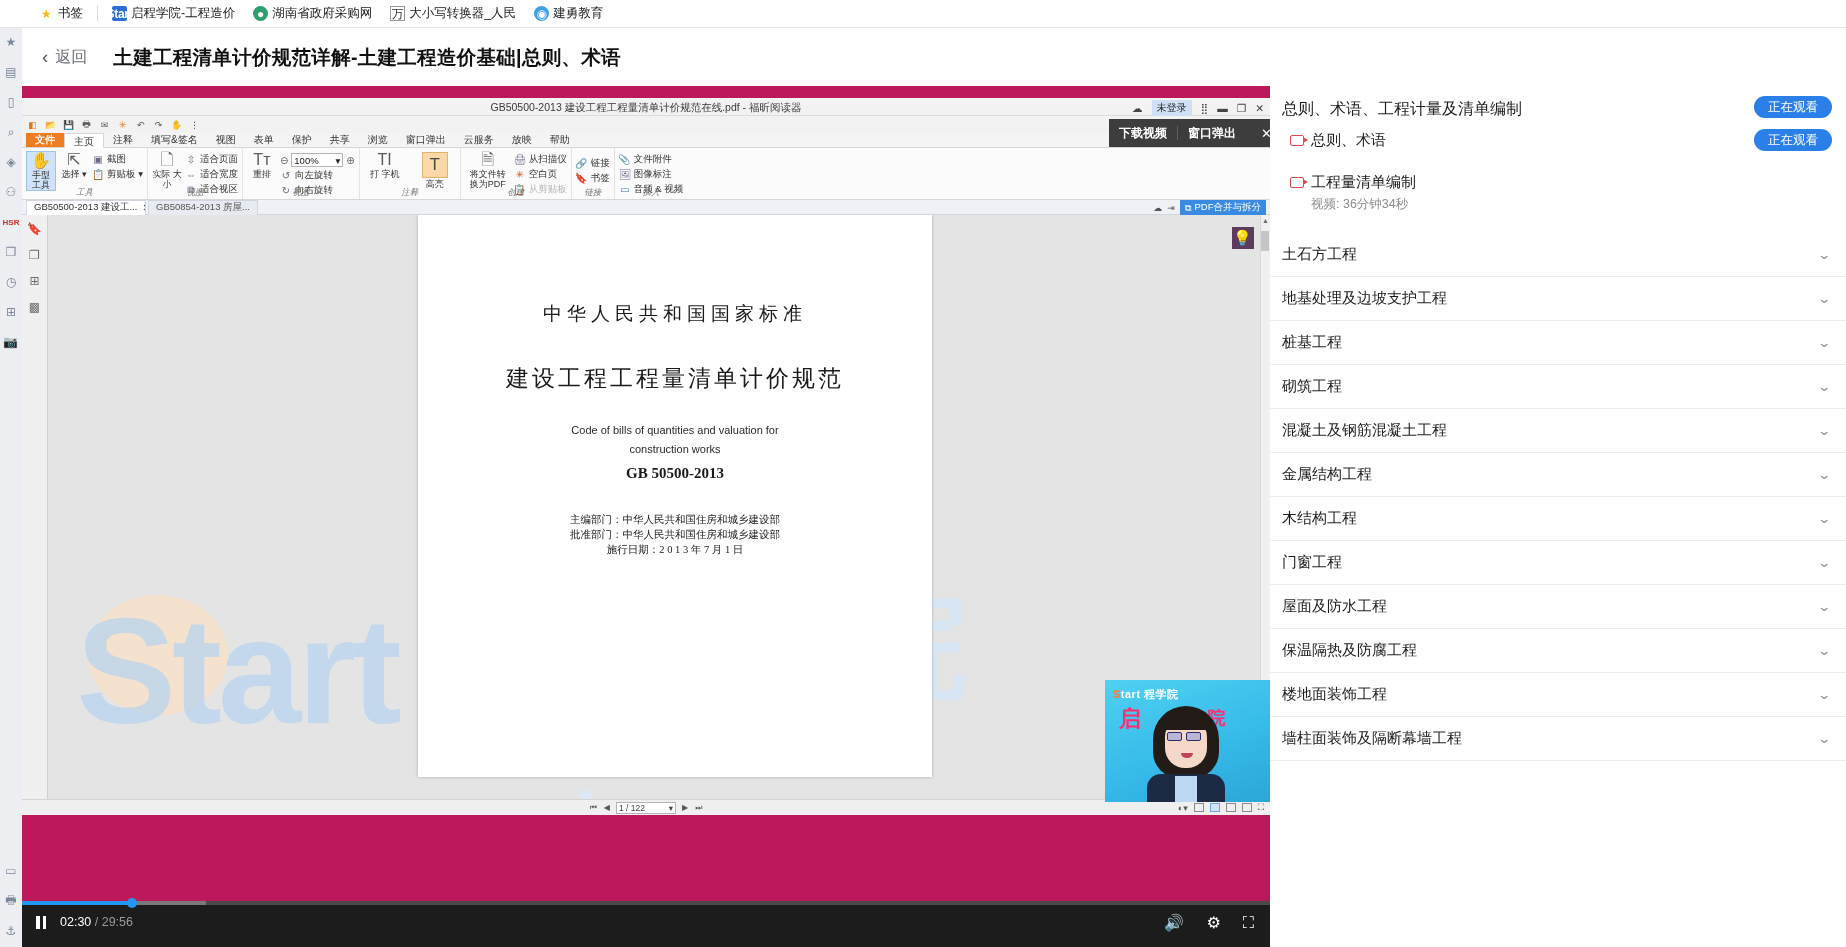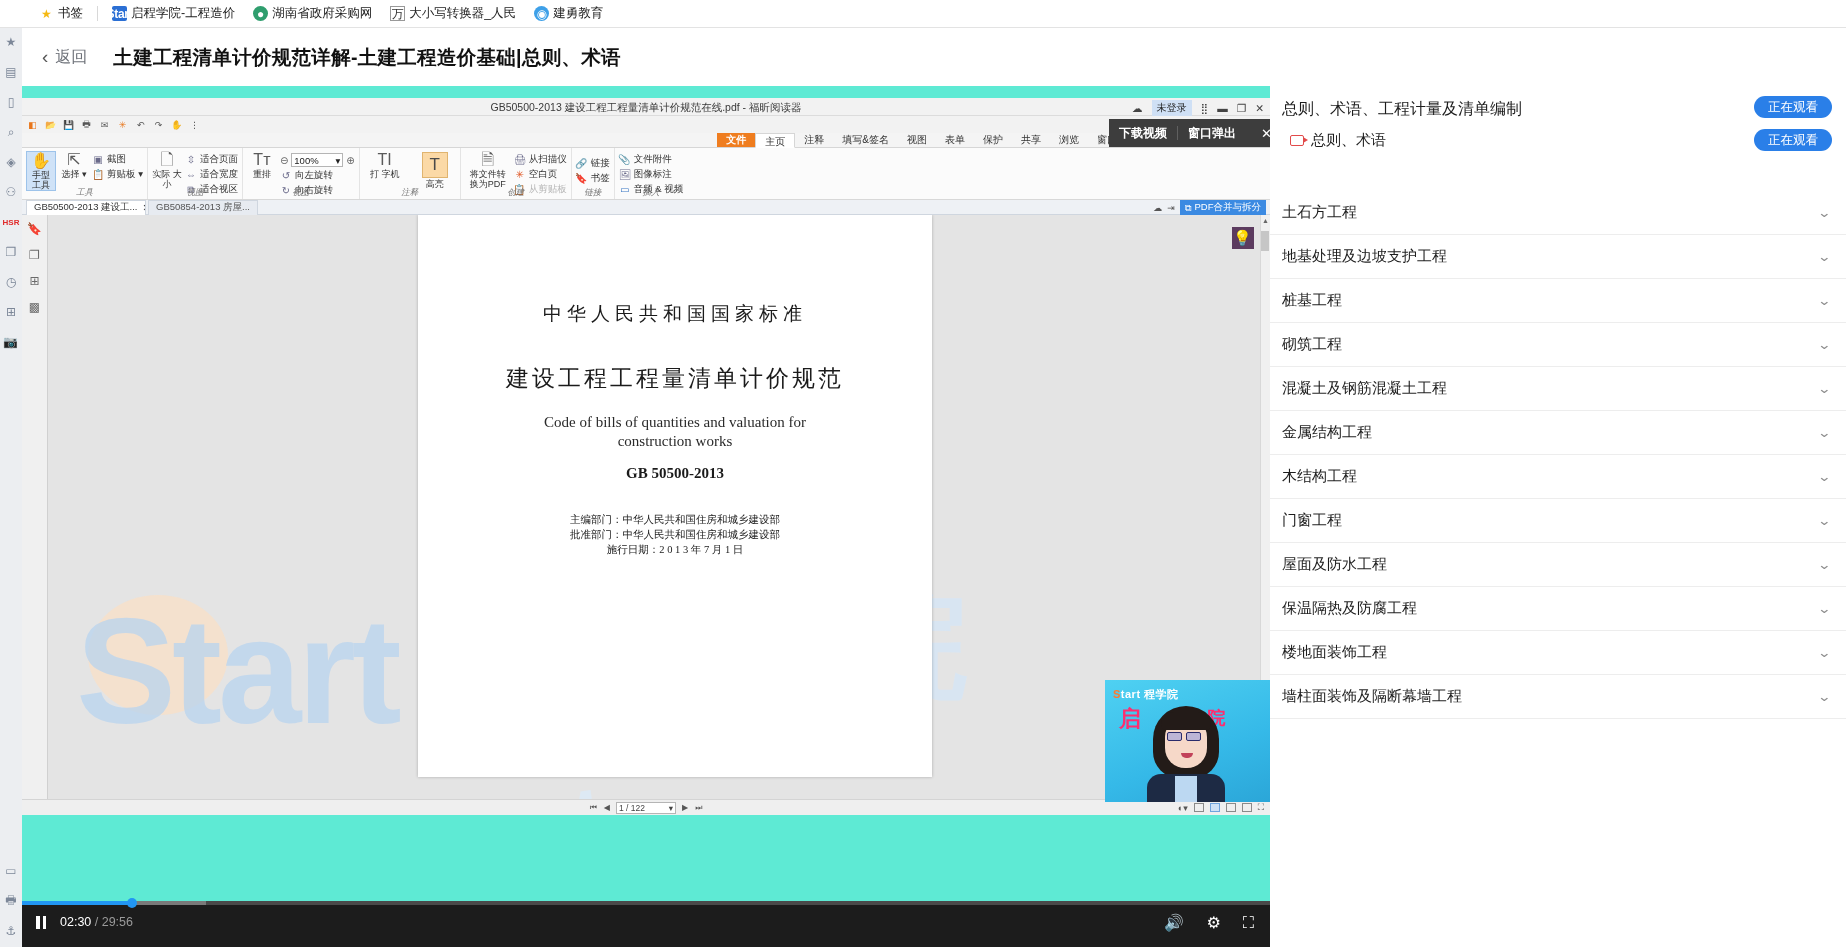--- a/index.html
+++ b/index.html
@@ -36,40 +36,40 @@
   .titlebar{ position:absolute; left:22px; top:28px; width:1824px; height:58px;
     background:#fff; display:flex; align-items:center; padding-left:20px; }
   .back{ display:flex; align-items:center; gap:7px; color:#6e7279; font-size:16px;
     cursor:pointer; }
   .back .chev{ font-size:19px; color:#555; }
   .ptitle{ margin-left:26px; font-size:19.5px; font-weight:bold; color:#111;
     letter-spacing:.3px; }
 
   
   .stage{ position:absolute; left:22px; top:86px; width:1248px; height:815px;
-    background:#5eead4; overflow:hidden; }
+    background:#be185d; overflow:hidden; }
 
   
   .pdfwin{ position:absolute; left:0; top:12px; width:1248px; height:690px; }
   .pdf-title{ position:relative; height:18px; background:#f2f2f2;
     border-bottom:1px solid #dcdcdc; }
   .pdf-title .ttxt{ position:absolute; left:50%; transform:translateX(-50%);
     top:3px; font-size:10.5px; color:#3a3a3a; white-space:nowrap;}
   .wbtns{ position:absolute; right:6px; top:2px; display:flex; align-items:center; gap:9px;
     font-size:10.5px; color:#444; }
   .nologin{ background:#cfe0f5; color:#222; padding:1px 5px; font-size:10px;}
 
   .qat{ position:relative; height:17px; background:#f2f2f2;
     display:flex; align-items:center; gap:7px; padding-left:5px; }
   .qi{ width:11px; height:11px; display:flex; align-items:center; justify-content:center;
     font-size:9px; color:#555; }
   .qi.or{ color:#e8761b; } .qi.bl{ color:#3a7ec4;}
 
   .ribtabs{ height:15px; background:#f4f4f4; display:flex; align-items:flex-end;
-    border-bottom:1px solid #d6d6d6; padding-left:4px; font-size:10px; color:#333;justify-content:flex-end;}
+    border-bottom:1px solid #d6d6d6; padding-left:4px; font-size:10px; color:#333;}
   .rt{ padding:1px 9px 1px; height:15px; line-height:14px; white-space:nowrap;}
   .rt.file{ background:#ef7d1f; color:#fff; font-weight:bold;}
   .rt.active{ background:#fff; font-weight:normal; border:1px solid #d6d6d6;
     border-bottom:1px solid #fff; position:relative; top:1px;}
 
   .ribbon{ height:52px; background:#fbfbfb; border-bottom:1px solid #d8d8d8;
     display:flex; align-items:stretch; font-size:9.5px; color:#333; }
   .grp{ position:relative; display:flex; flex-direction:column; padding:0 4px 9px;
     border-right:1px solid #e4e4e4; }
   .grp-body{ display:flex; align-items:flex-start; gap:3px; padding-top:3px; flex:1;}
@@ -109,21 +109,21 @@
     display:flex; flex-direction:column; align-items:center; gap:10px; padding-top:6px;}
   .lp-ic{ width:16px; height:16px; display:flex; align-items:center; justify-content:center;
     font-size:12px; color:#6a6a6a;}
   .docarea{ flex:1; position:relative; overflow:hidden; background:#e4e4e4;}
 
   .paper{ position:absolute; left:370px; top:0px; width:514px; height:562px;
     background:#fff; box-shadow:0 0 3px rgba(0,0,0,.25); }
   .pg{ position:absolute; left:0; right:0; text-align:center; color:#1b1b1b; }
   .pg1{ top:86px; font-size:19px; letter-spacing:5px; font-family:"Liberation Serif",serif;}
   .pg2{ top:148px; font-size:23px; letter-spacing:3px; font-family:"Liberation Serif",serif;}
-  .pg3{ top:198px; font-size:15px; color:#2a2a2a; font-family:Liberation Serif, serif;
+  .pg3{ top:206px; font-size:11px; color:#2a2a2a; font-family:Liberation Sans, sans-serif;
     line-height:19px;}
   .pg4{ top:250px; font-size:15px; font-weight:bold; font-family:"Liberation Serif",serif;}
   .pg5{ top:297px; font-size:10.5px; line-height:15px; color:#222;
     font-family:"Liberation Serif",serif;}
 
   
   .wm{ position:absolute; pointer-events:none; font-weight:bold; white-space:nowrap;}
   .wm1{ left:28px; top:370px; font-size:150px; color:#b9d4ef; opacity:.75;
     font-family:"Liberation Sans",sans-serif; letter-spacing:-4px;}
   .wm2{ left:560px; top:350px; font-size:120px; color:#d7e6f5; opacity:.85;}
@@ -620,20 +620,27 @@
   <div class="lesson">
     <div class="les-row">
       <span class="vidicon"></span>
       <span class="les-title">总则、术语</span>
       <span class="badge-sm">正在观看</span>
     </div>
   </div>
 
   <div class="spacer"></div>
 
+  <div class="lesson">
+    <div class="les-row">
+      <span class="vidicon"></span>
+      <span class="les-title">工程量清单编制</span>
+    </div>
+    <div class="les-sub">视频: 36分钟34秒</div>
+  </div>
 
   <div class="spacer"></div>
 
   <div class="chap">
     <span>土石方工程</span>
     <span class="chev-d">⌄</span>
   </div>
   <div class="chap">
     <span>地基处理及边坡支护工程</span>
     <span class="chev-d">⌄</span>

